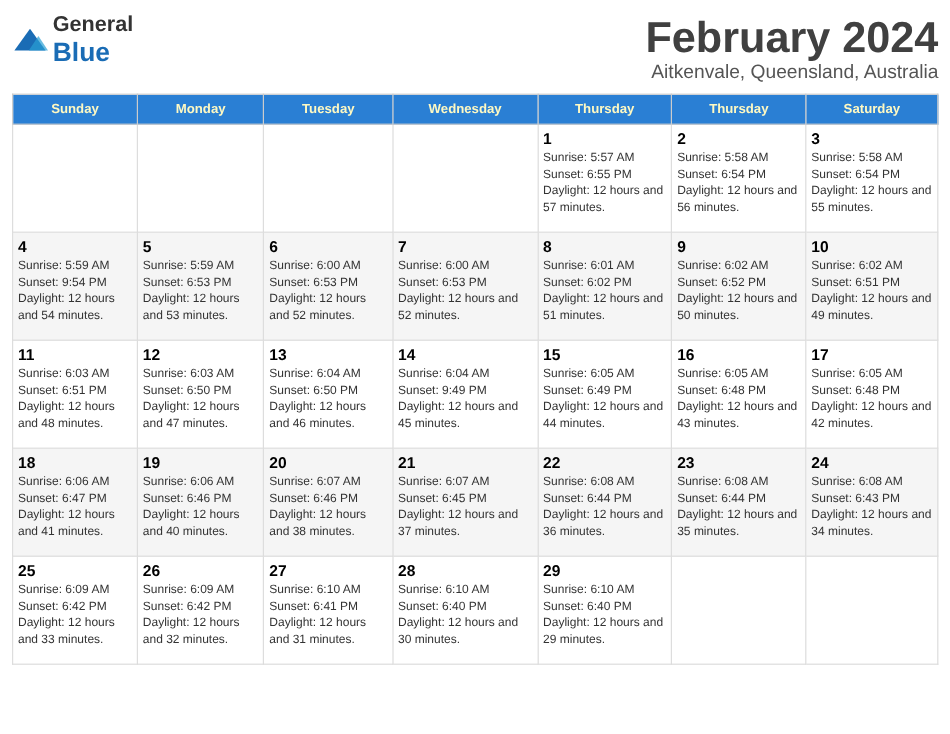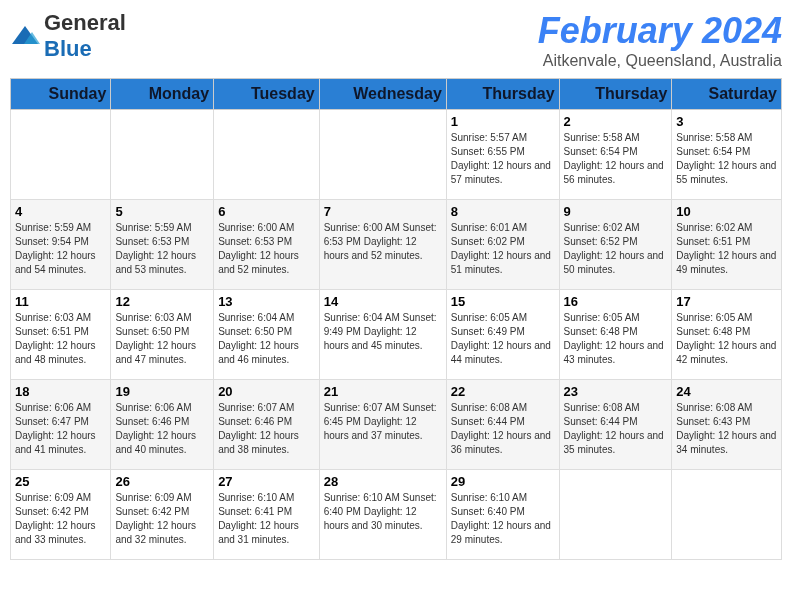--- a/index.html
+++ b/index.html
@@ -15,58 +15,57 @@
       align-items: flex-start;
       justify-content: space-between;
       margin-bottom: 8px;
     }
     .logo {
       display: flex;
       align-items: center;
       gap: 4px;
     }
     .logo-text-general {
-      font-size: 22px;
+      font-size: 18px;
       font-weight: bold;
       color: #333;
       text-align: right;
     }
     .logo-text-blue {
       font-size: 22px;
       font-weight: bold;
       color: #1a6cb5;
     }
     .logo-icon {
       width: 30px;
       height: 24px;
     }
     .title-area {
       text-align: right;
     }
     .main-title {
       font-size: 36px;
       font-weight: bold;
-      color: #3b82f6;
-      font-style: italic;
+      color: #404040;
     }
     .subtitle {
       font-size: 16px;
       color: #555;
     }
     table {
       width: 100%;
       border-collapse: collapse;
       font-size: 11px;
     }
     thead tr th {
       background-color: #2a7fd4;
-      color: #0f172a;
+      color: #fef9c3;
       padding: 6px 4px;
-      text-align: right;
-      font-size: 16px;
+      text-align: center;
+      font-size: 11px;
       border: 1px solid #ccc;
     }
     tbody tr td {
       border: 1px solid #ddd;
       padding: 4px;
       vertical-align: top;
       height: 90px;
     }
     tbody tr:nth-child(odd) td {
       background-color: #fff;

